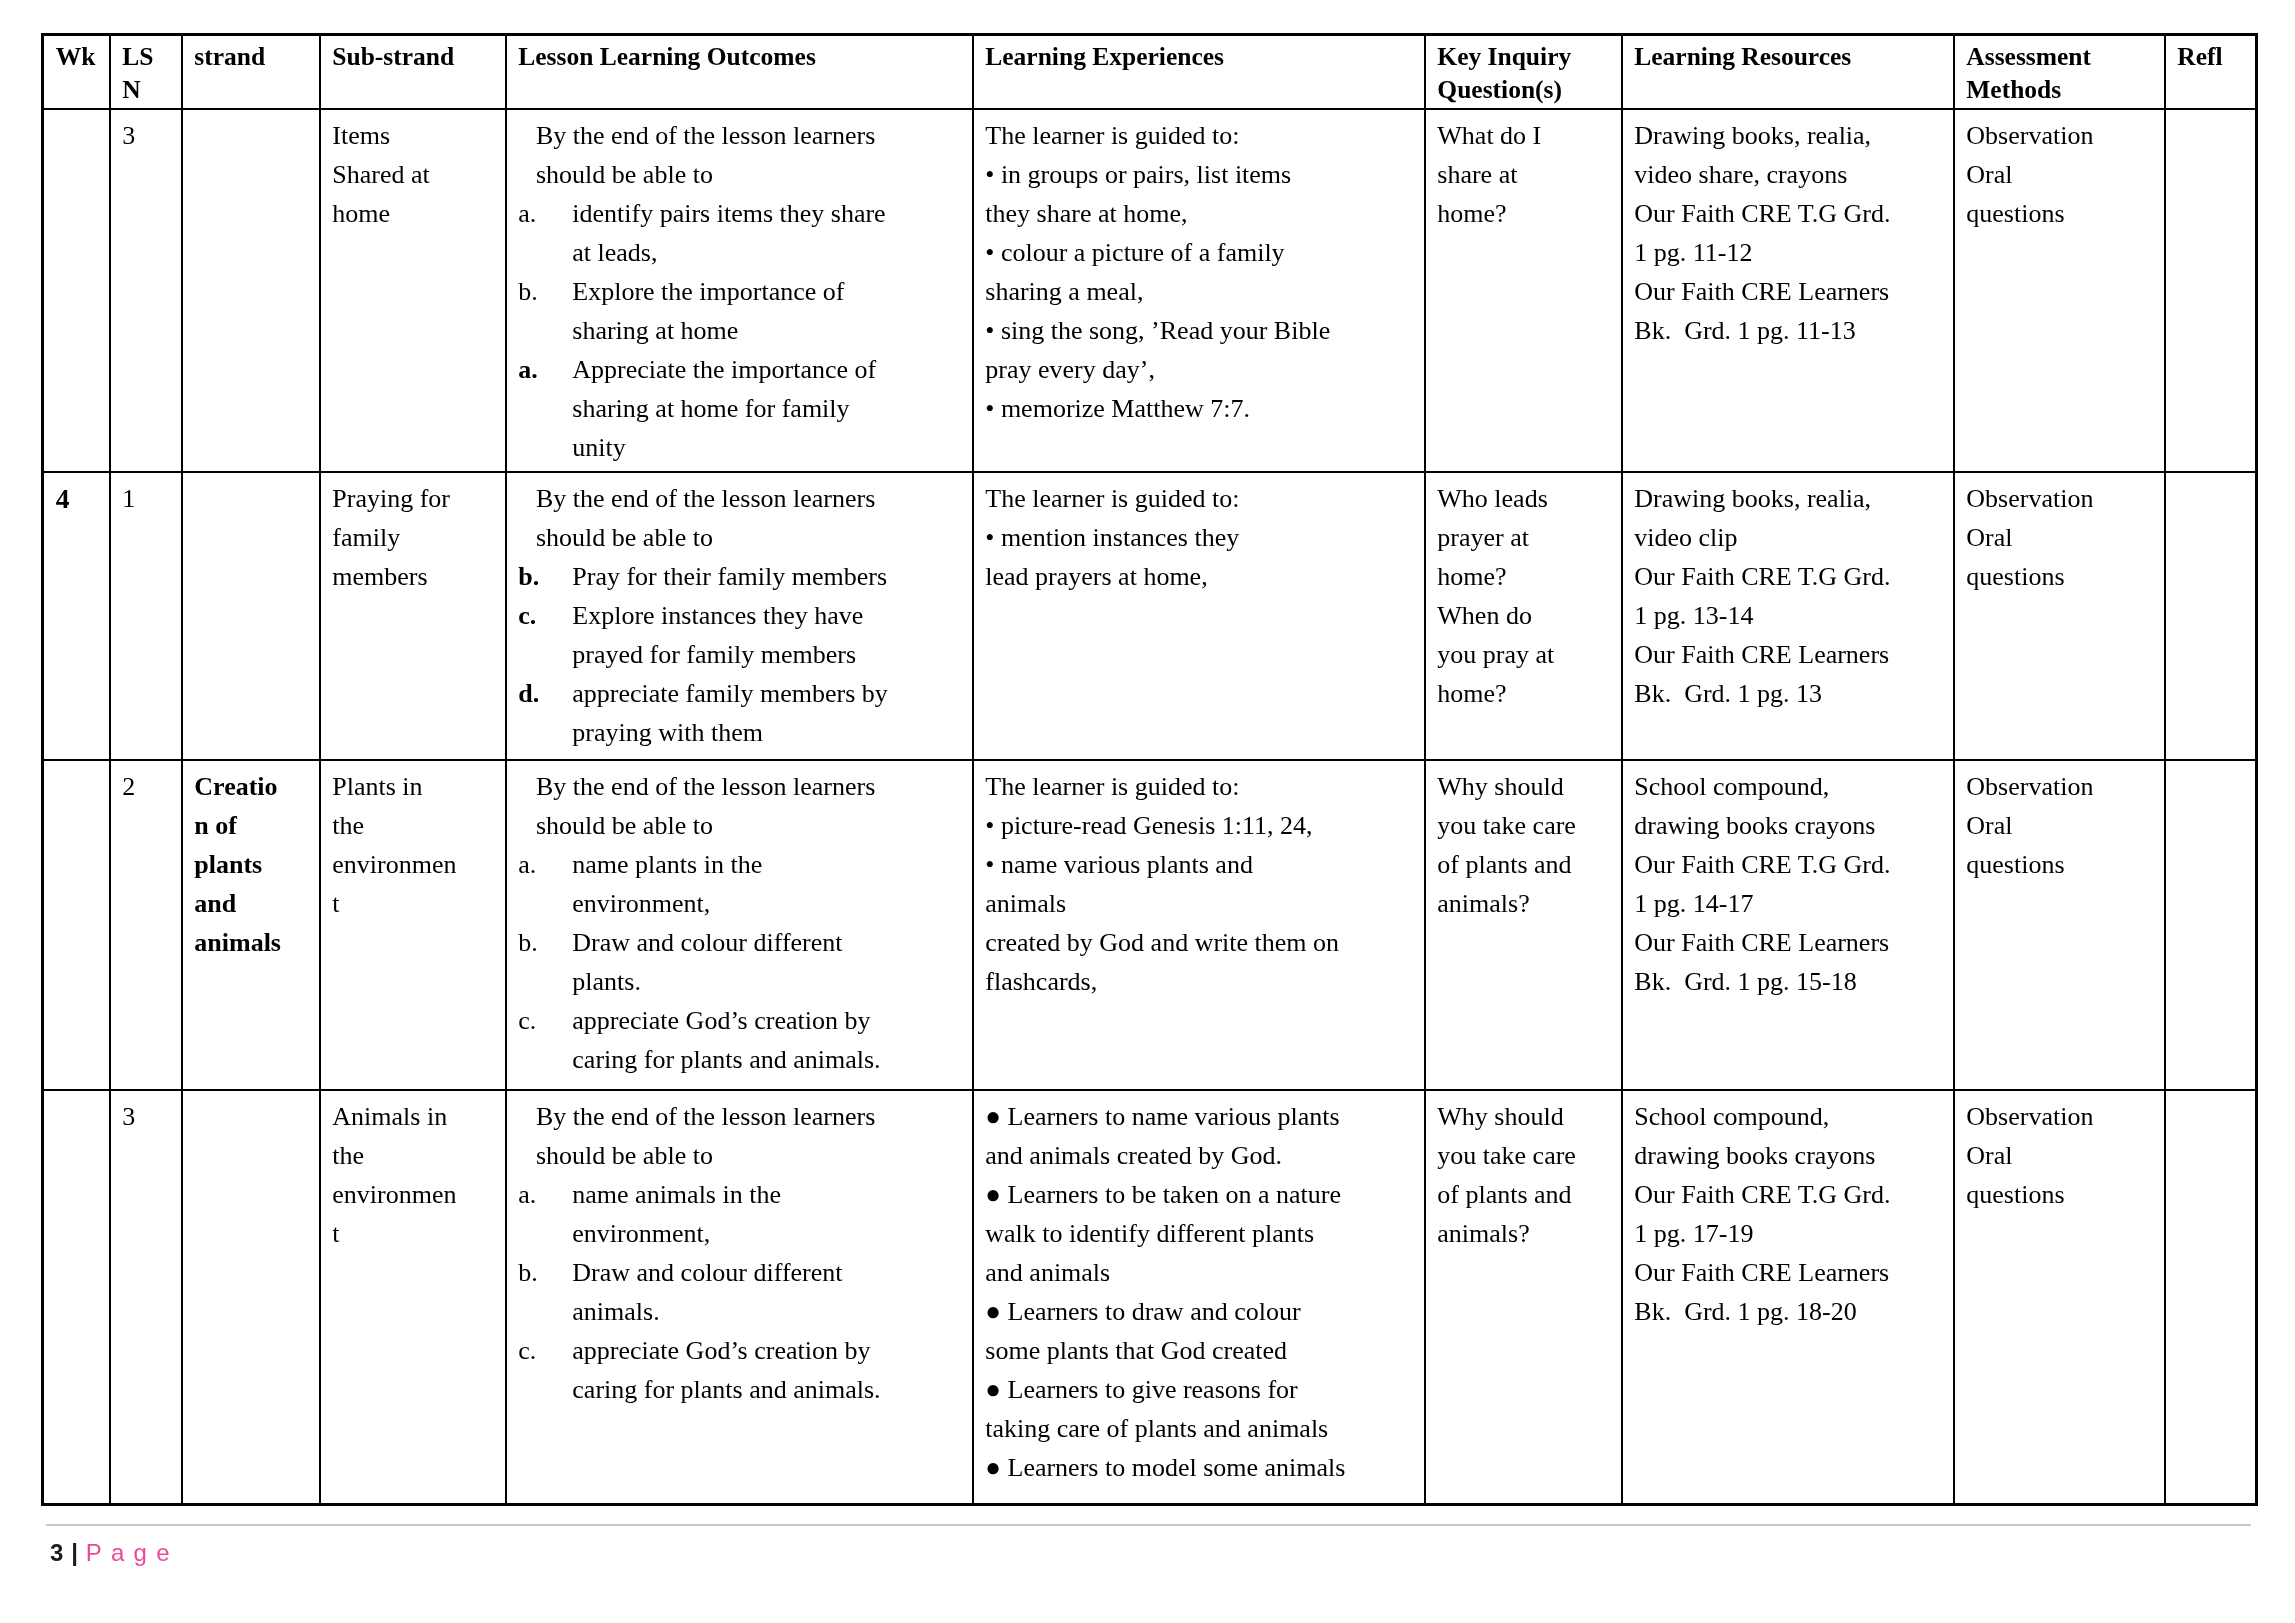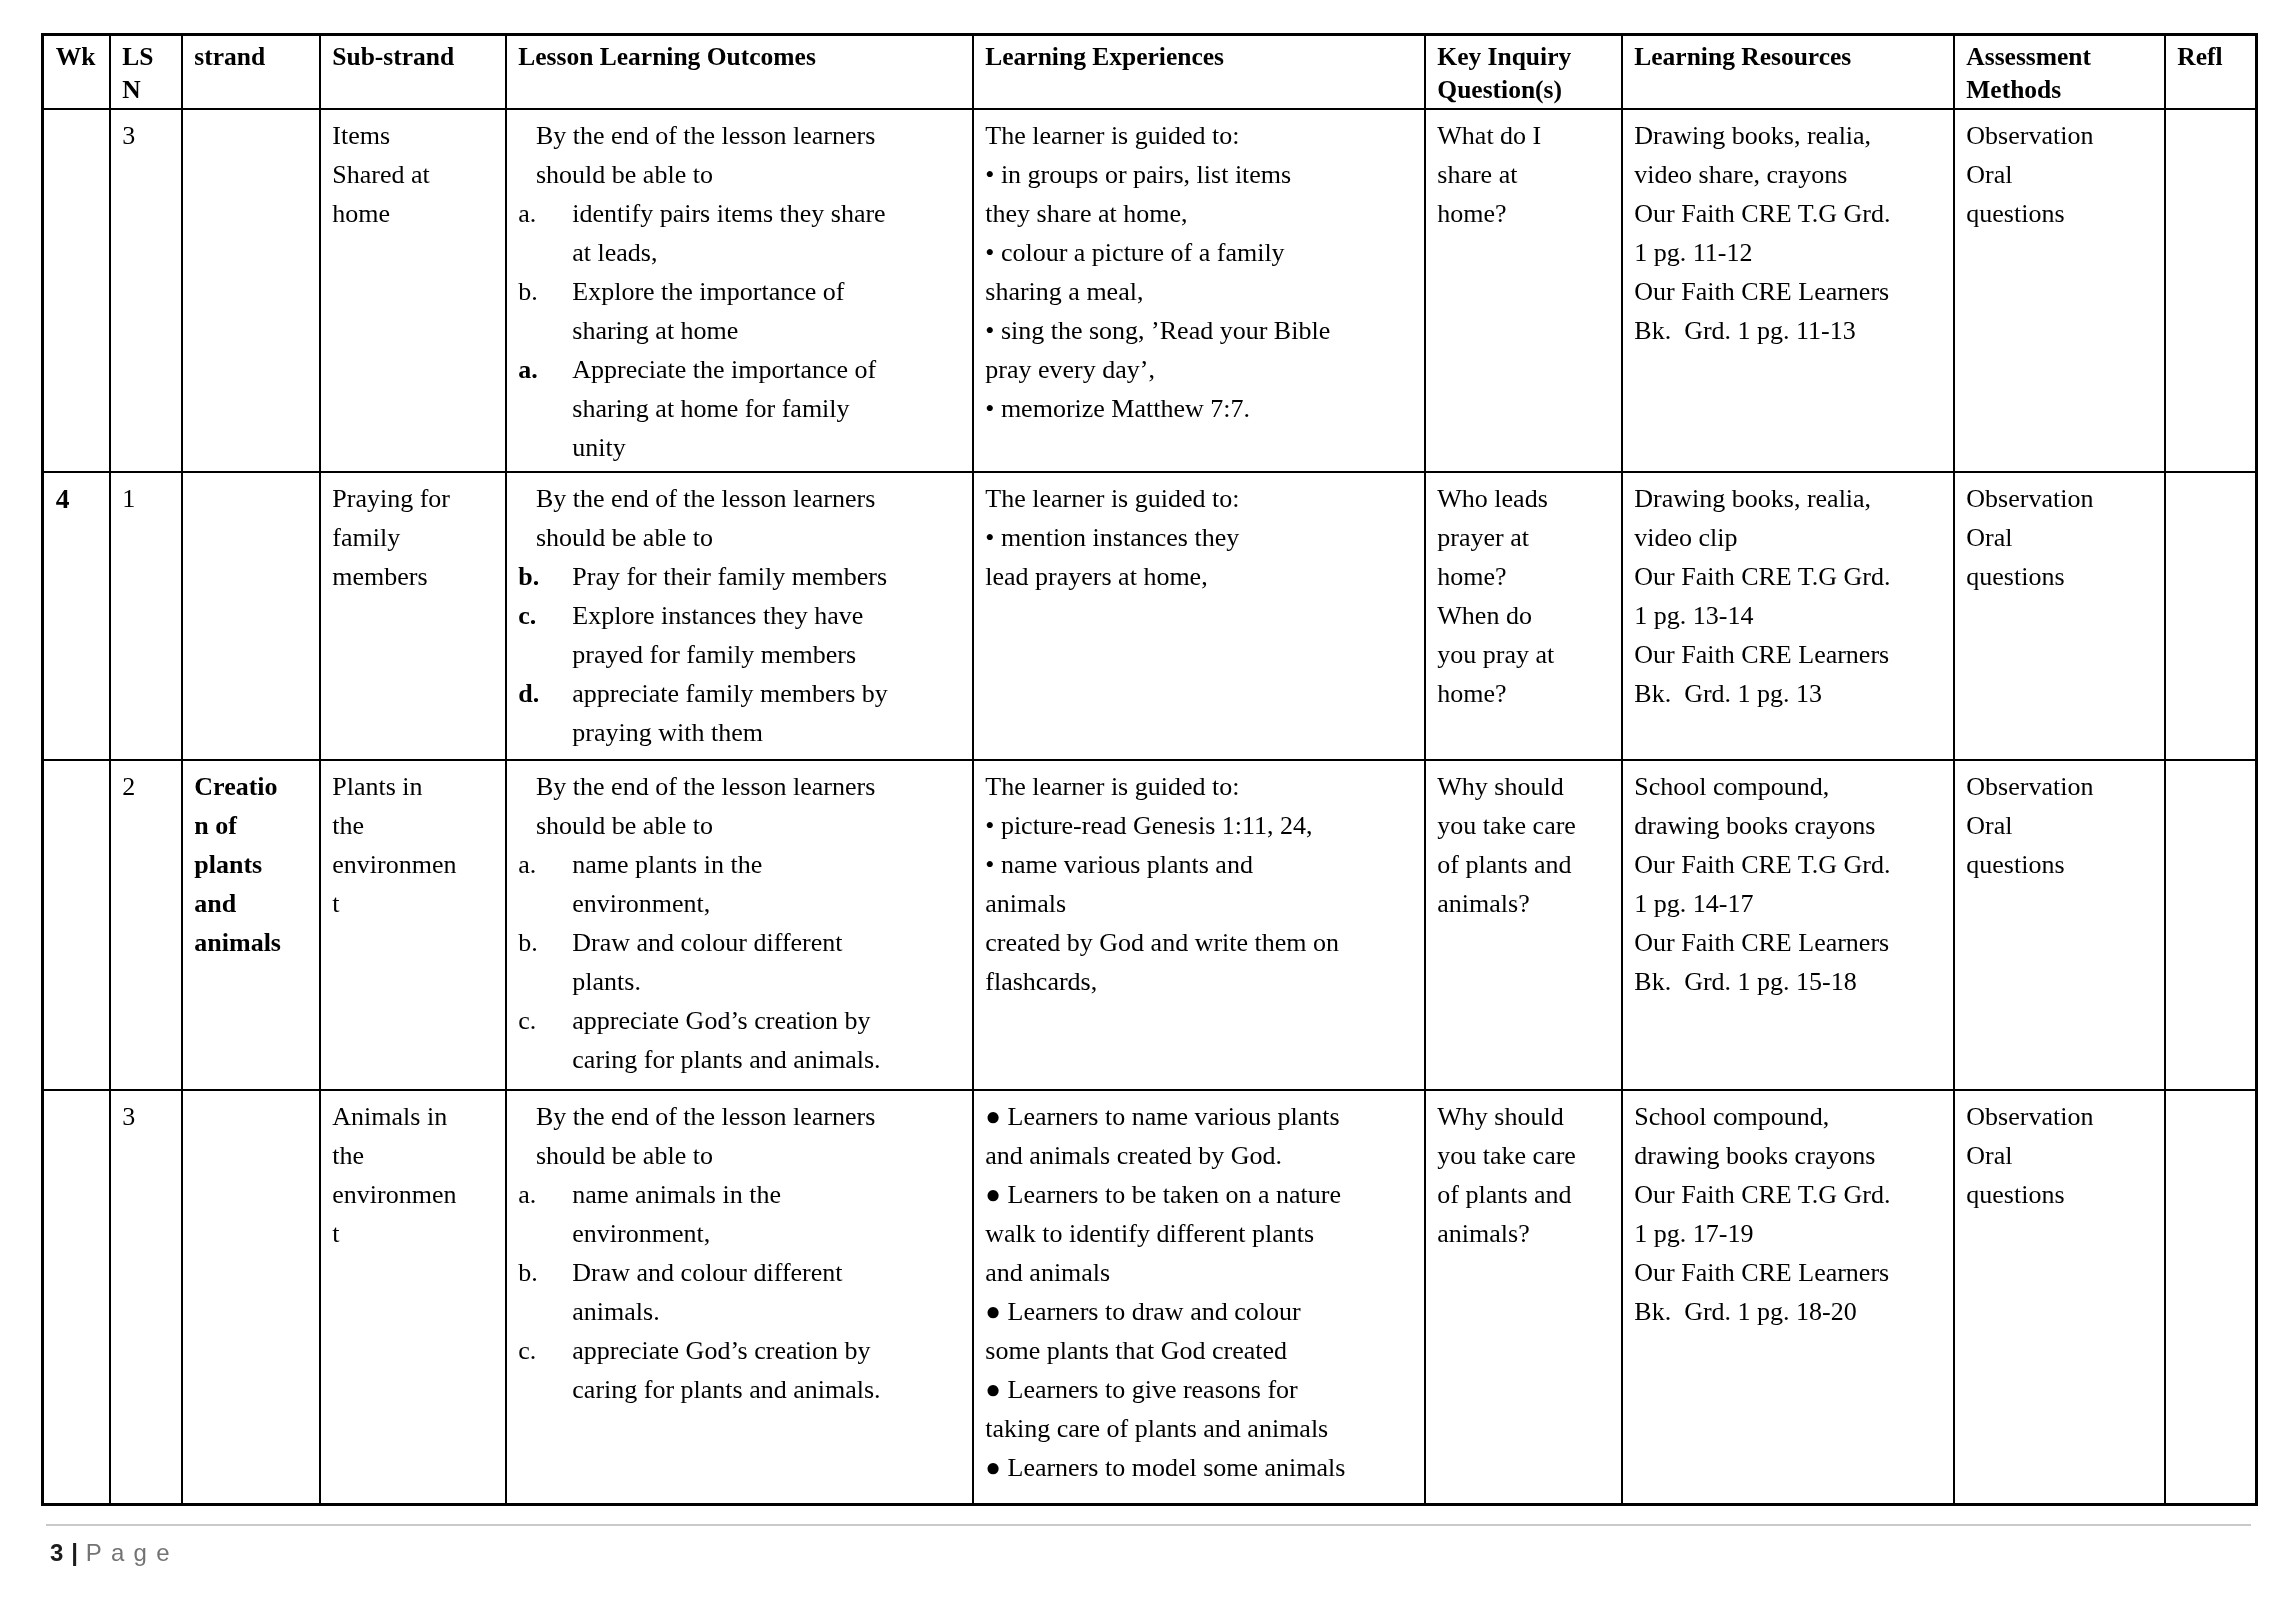--- a/index.html
+++ b/index.html
@@ -44,21 +44,21 @@
     position:absolute;left:46px;top:1524px;width:2205px;height:2px;
     background:#c9c9c9;
   }
   .footer{
     position:absolute;left:50px;top:1539px;
     font-family:"Liberation Sans", sans-serif;
     font-size:24px;color:#1c1c1c;
   }
   .pgnum{font-weight:bold}
   .pgsep{margin:0 7.9px;font-weight:bold}
-  .pglabel{color:#737373;letter-spacing:9.2px}
+  .pglabel{color:#ec4899;letter-spacing:9.2px}
 </style>
 </head>
 <body>
 
 <table id="doc-table">
   <colgroup>
     <col style="width:67px">
       <col style="width:72px">
       <col style="width:138px">
     <col style="width:186px">

